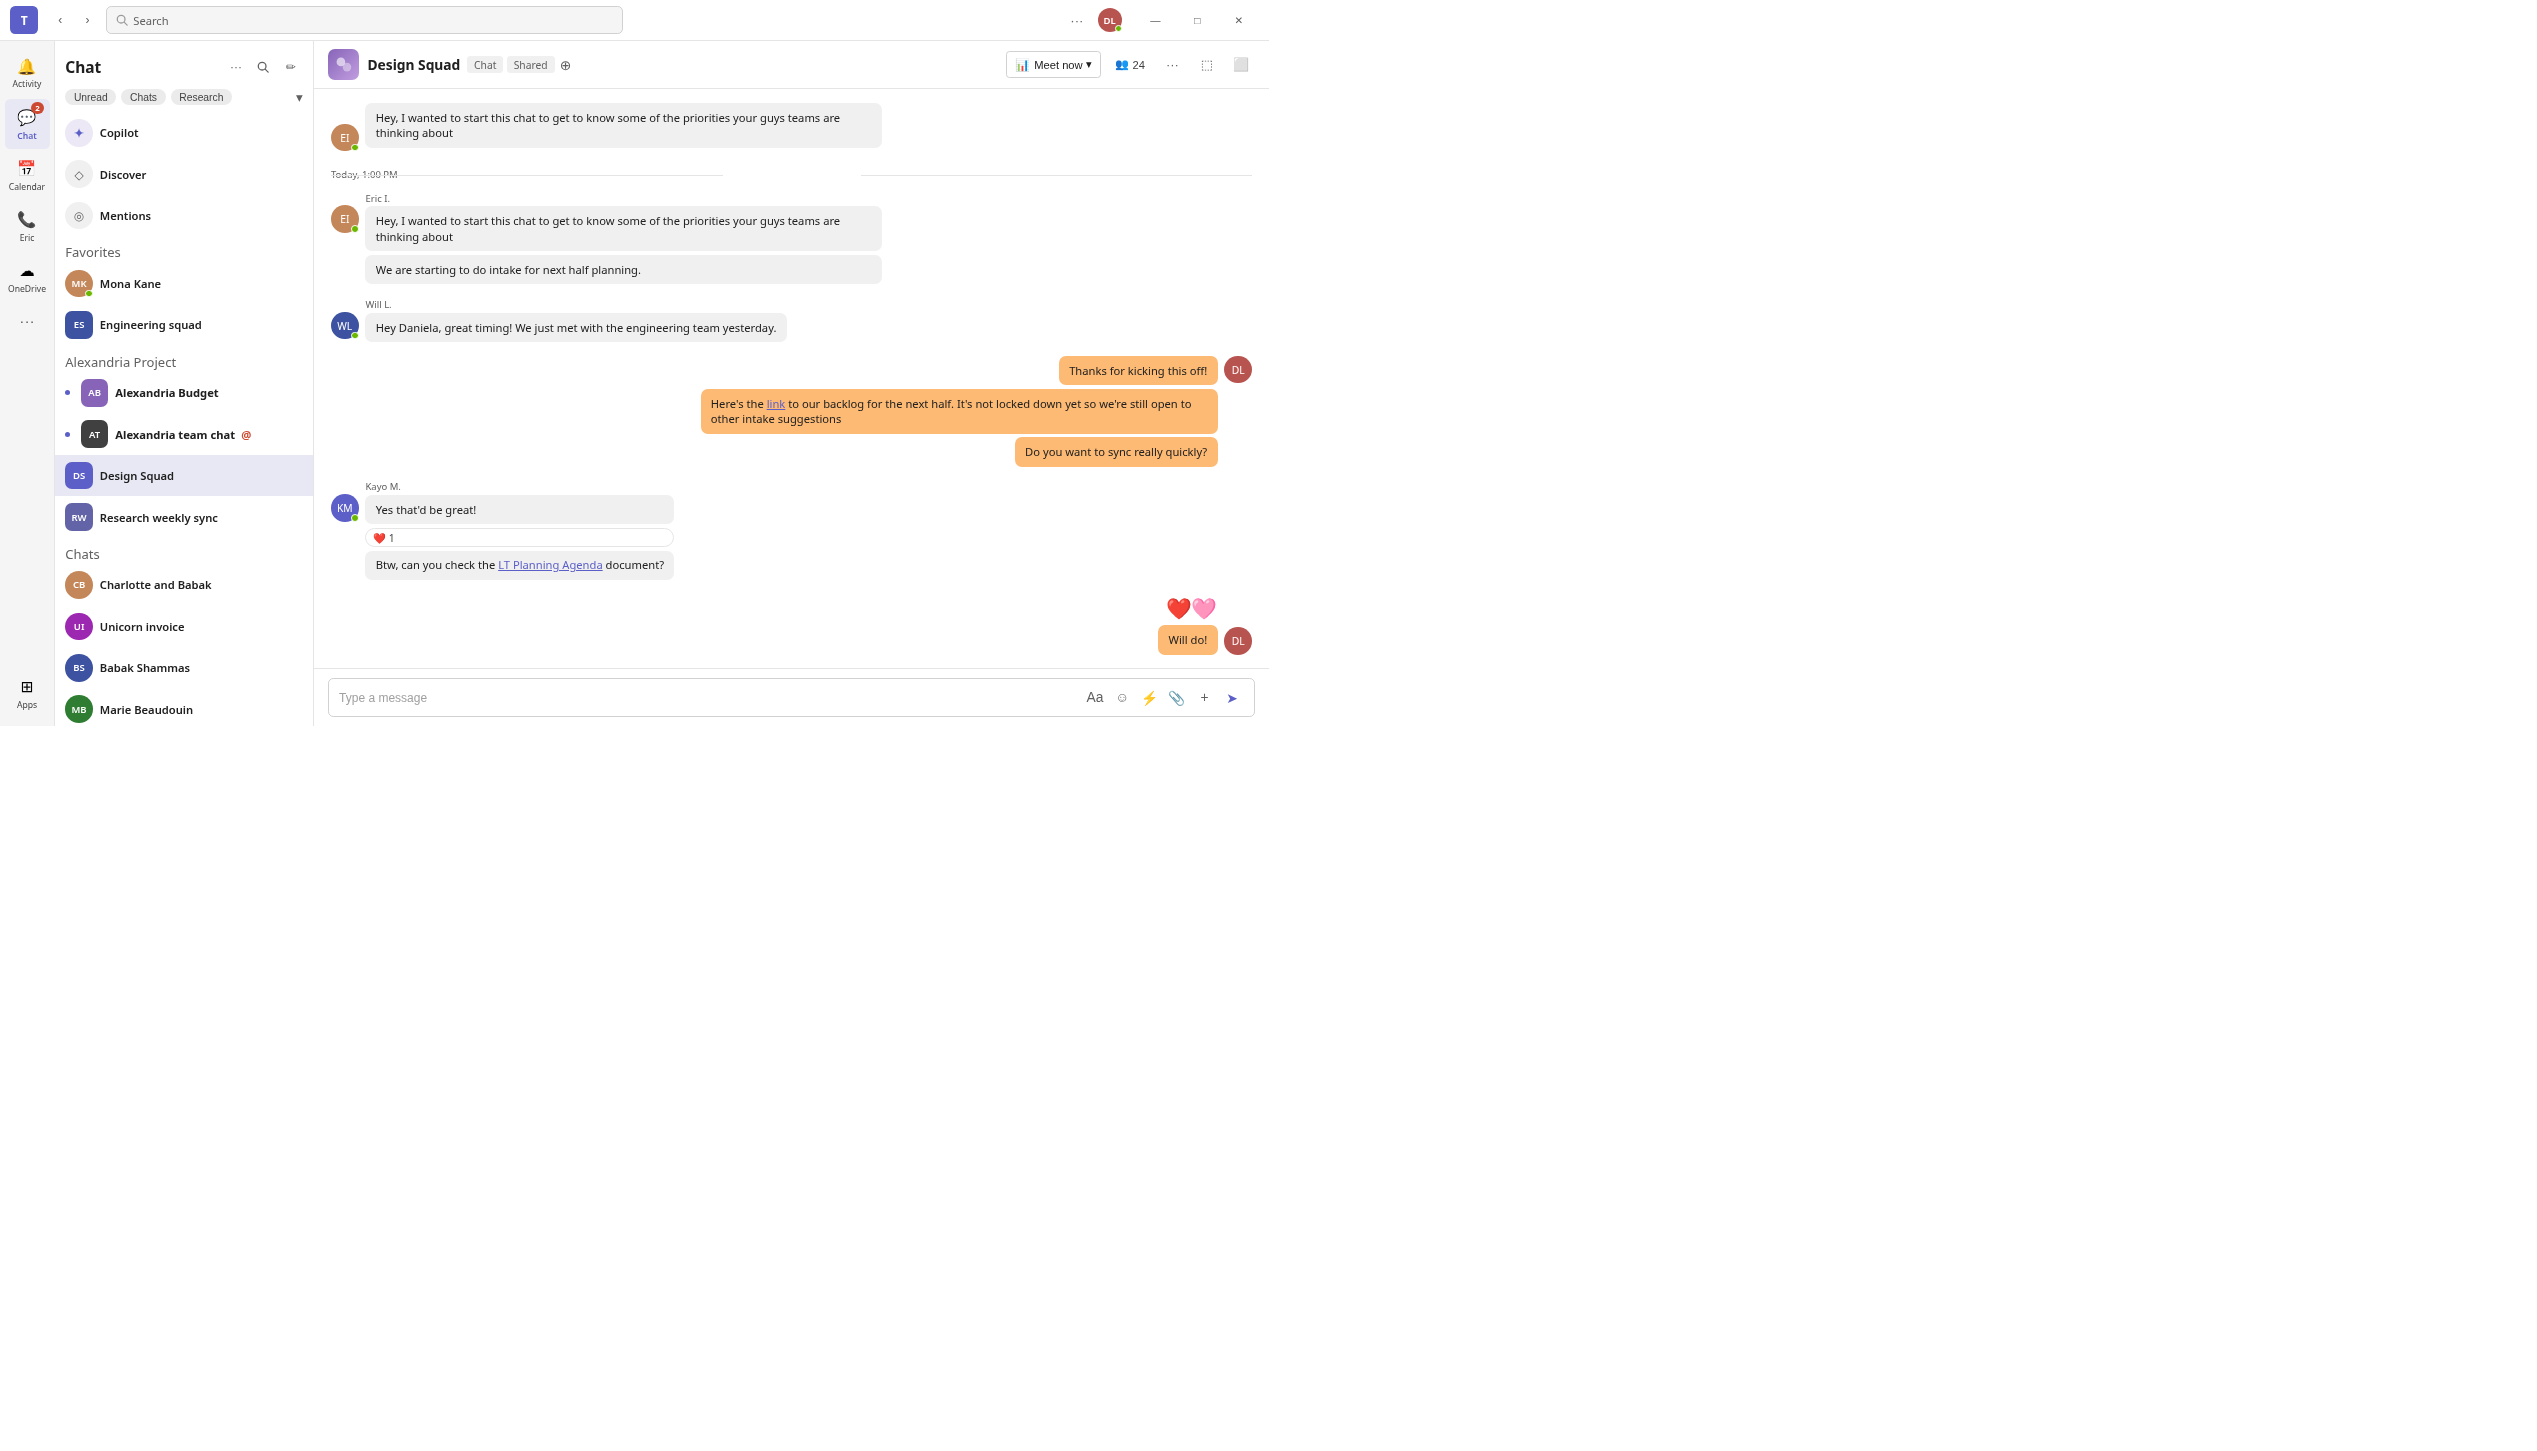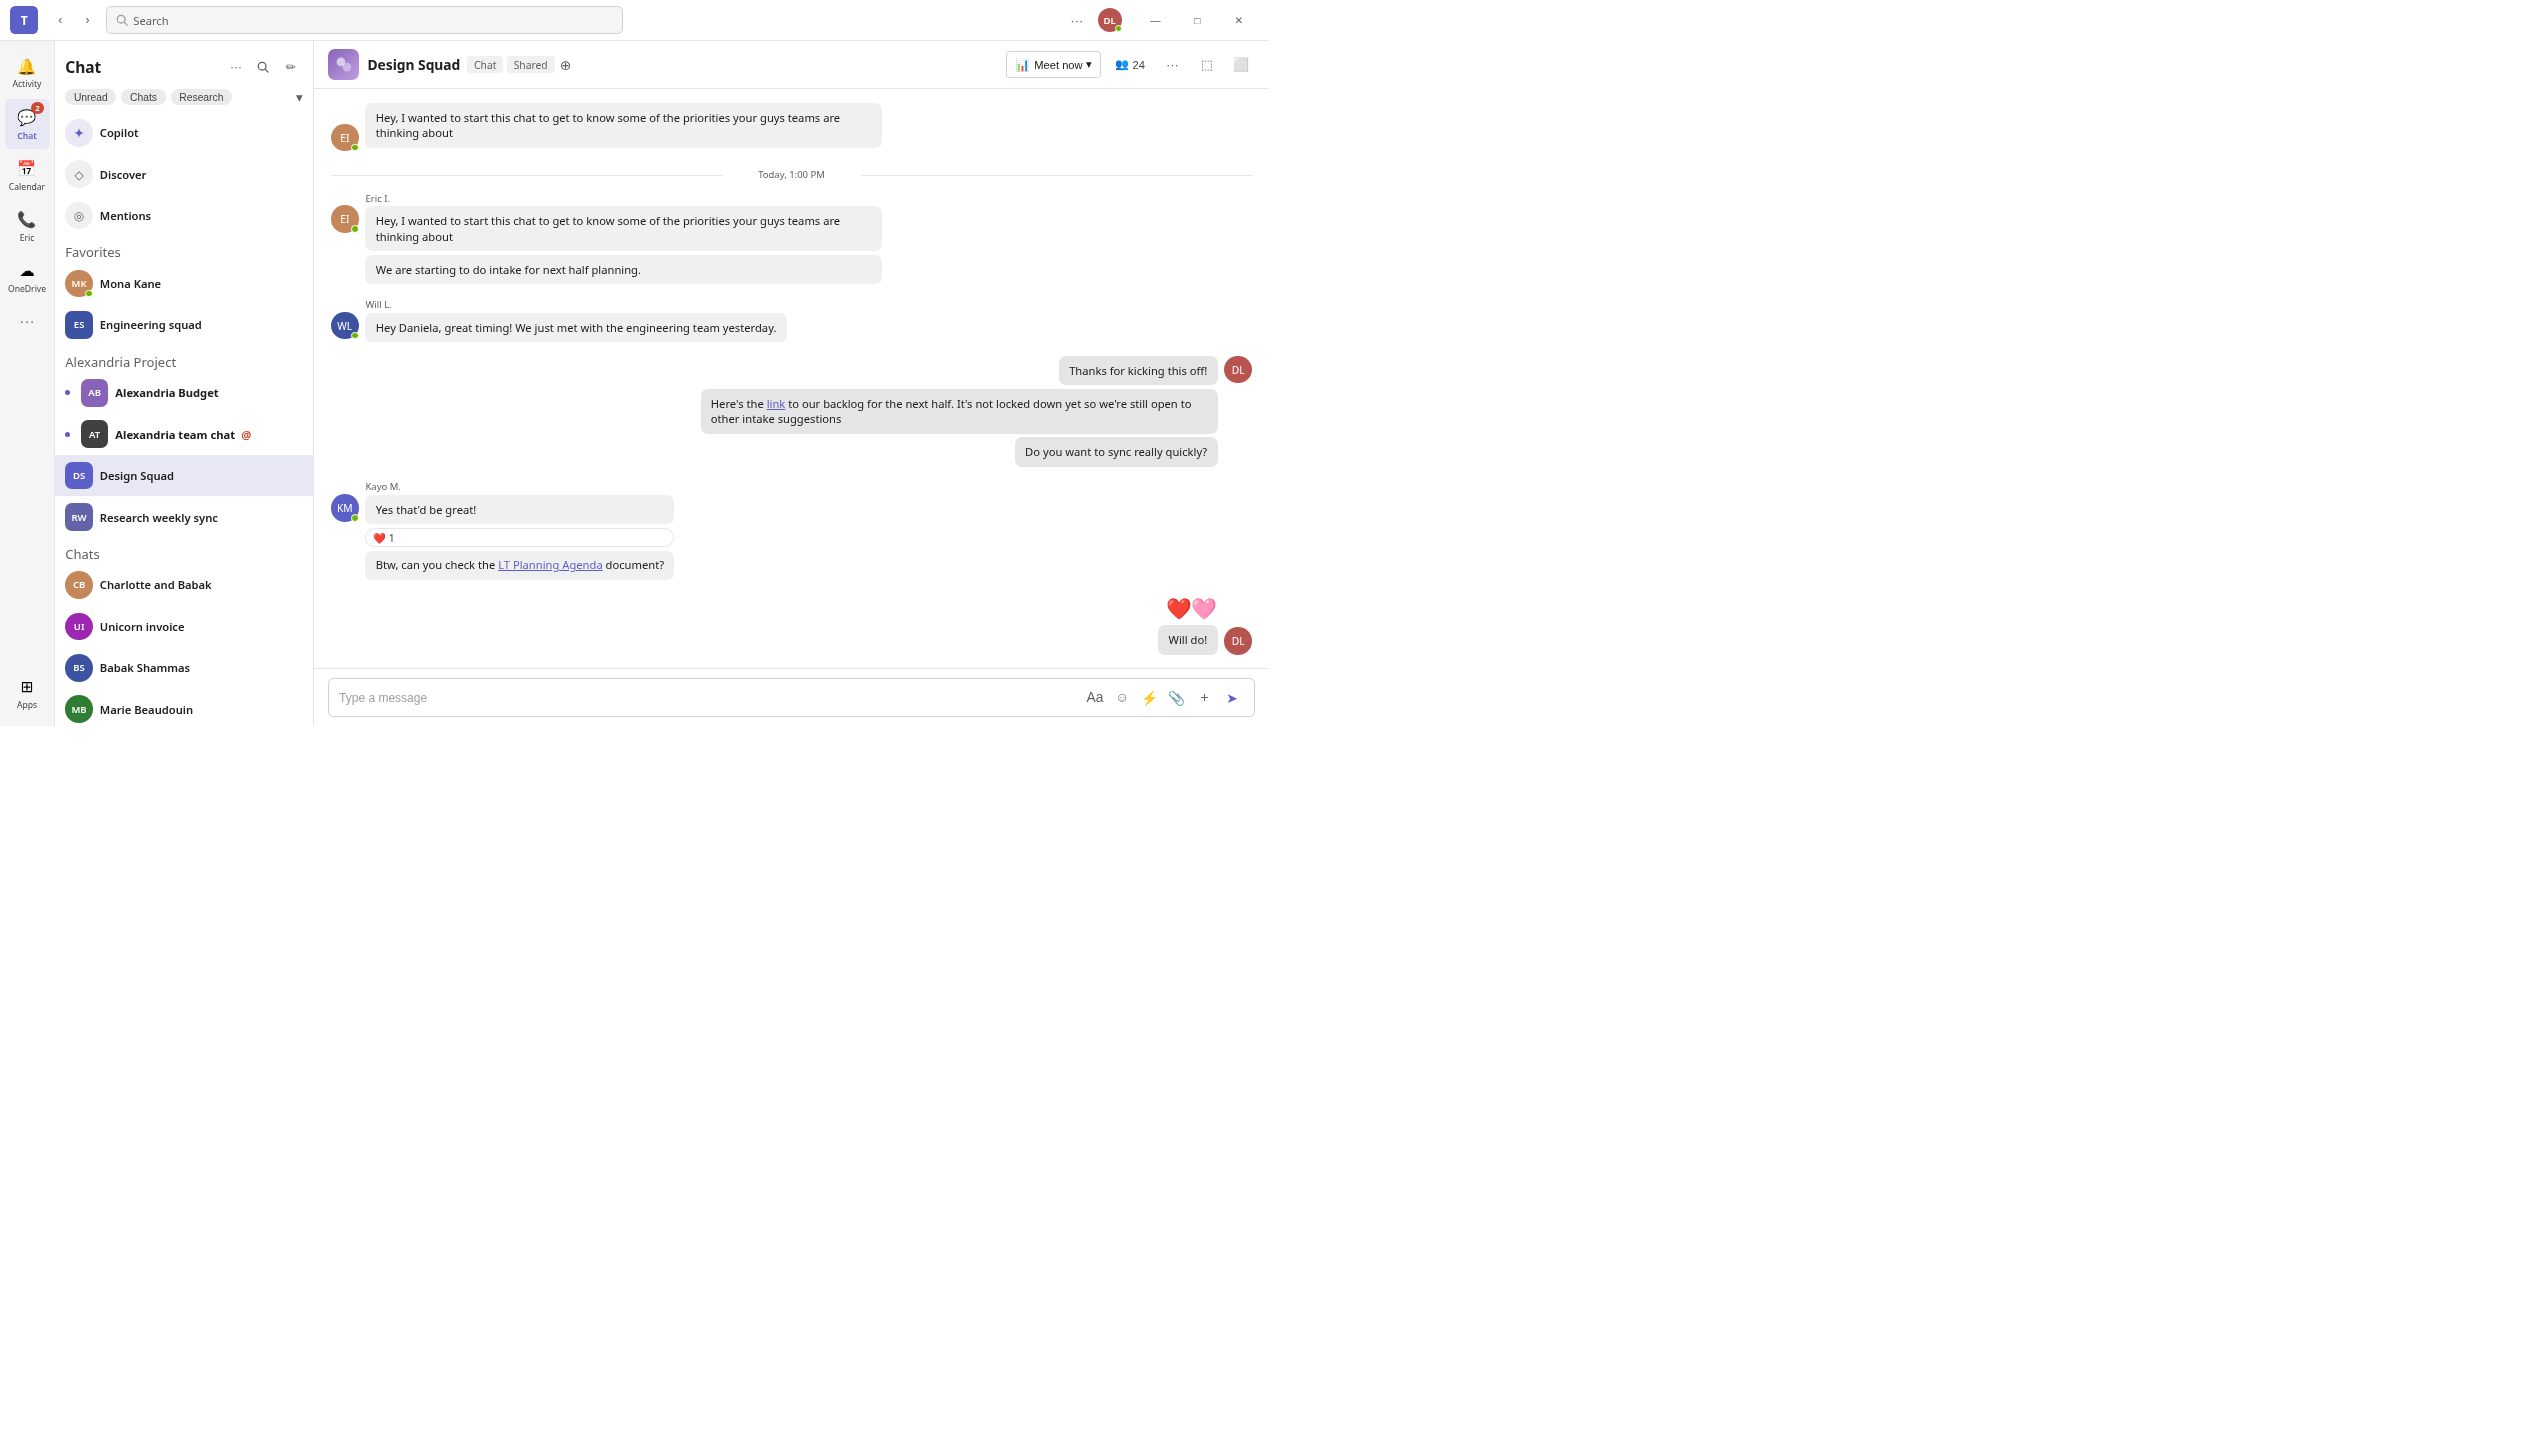--- a/index.html
+++ b/index.html
@@ -233,21 +233,21 @@
     }
 
     
     .messages-container {
       flex: 1; overflow-y: auto; padding: 13.8px 17px;
       display: flex; flex-direction: column; gap: 3.4px;
     }
     .messages-container::-webkit-scrollbar { width: 5.2px; }
     .messages-container::-webkit-scrollbar-thumb { background: #d0d0d0; border-radius: 2.6px; }
     .message-timestamp-divider {
-      text-align: center; font-size: 9.5px; color: #616161;
+      font-size: 9.5px; color: #616161;
       margin: 10.3px 0 6.9px; position: relative;
     }
     .message-timestamp-divider::before, .message-timestamp-divider::after {
       content: ''; position: absolute; top: 50%;
       width: calc(50% - 69px); height: 0.9px; background: #e5e5e5;
     }
     .message-timestamp-divider::before { left: 0; }
     .message-timestamp-divider::after { right: 0; }
 
     .msg-row {
@@ -261,21 +261,21 @@
       position: relative; align-self: flex-end;
     }
     .msg-row.own .msg-avatar { margin-right: 0; margin-left: 6.9px; }
     .msg-sender-name { font-size: 9.5px; color: #616161; margin-bottom: 1.7px; }
     .msg-bubble {
       background: #f0f0f0; color: #202020;
       padding: 6.9px 10.3px; border-radius: 6.9px; font-size: 11.2px;
       max-width: 517px; line-height: 1.4;
     }
     .msg-row.own .msg-bubble {
-      background: #e5e5e5; color: #202020; margin-left: 36px;
+      background: #fdba74; color: #202020; margin-left: 36px;
     }
     .msg-content { display: flex; flex-direction: column; }
     .msg-row.own .msg-content { align-items: flex-end; }
     .msg-link { color: #5b5fc7; text-decoration: underline; cursor: pointer; }
     .msg-reaction {
       display: inline-flex; align-items: center; gap: 2.6px;
       background: #fff; border: 0.9px solid #e5e5e5; border-radius: 10.3px;
       padding: 1.7px 6.9px; font-size: 10.3px; margin-top: 3.4px; cursor: pointer;
     }
     .reaction-count { font-size: 10.3px; color: #424242; }

